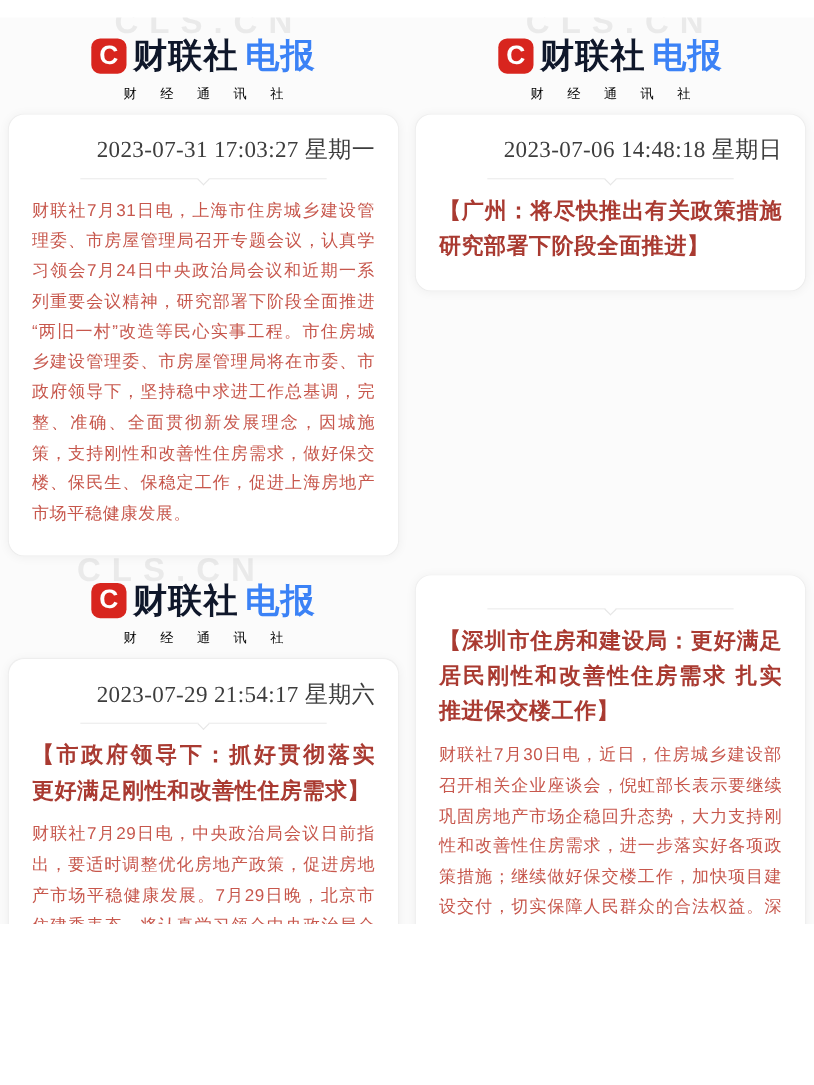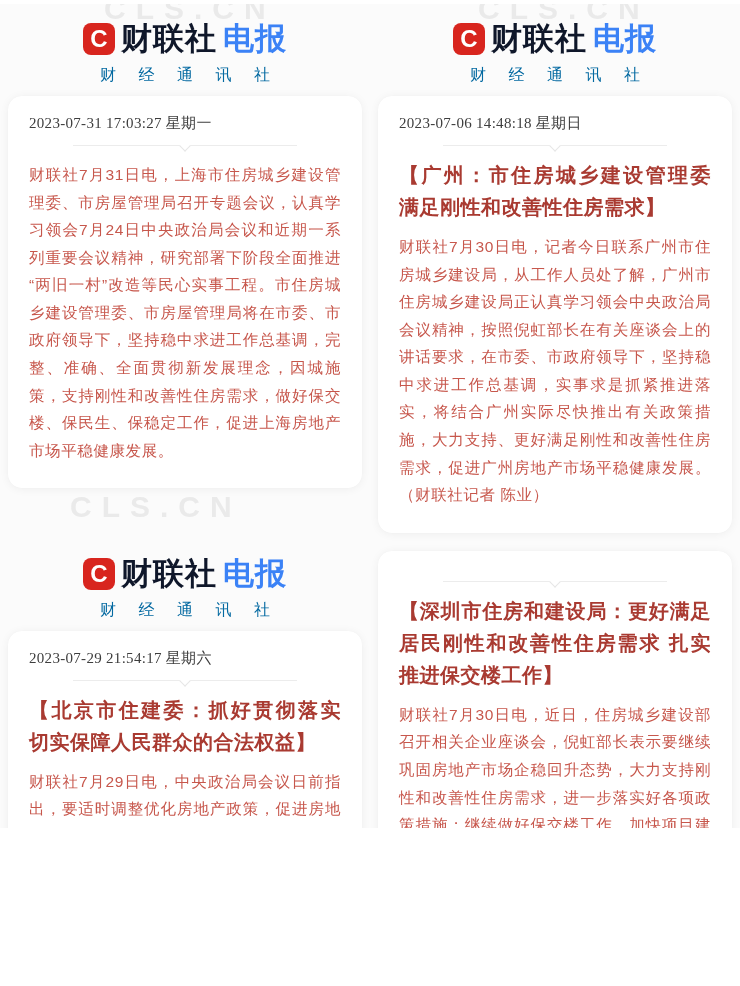--- a/index.html
+++ b/index.html
@@ -3,21 +3,21 @@
 <meta charset="utf-8">
 <style>
   * { margin: 0; padding: 0; box-sizing: border-box; }
   html, body { background: #ffffff; }
   body { font-family: "Liberation Sans", "DejaVu Sans", sans-serif; }
 
   .page {
     position: relative;
     width: 740px;
     height: 824px;
-    margin: 4px auto;
+    margin: 16px auto;
     background: #fbfbfb;
     overflow: hidden;
   }
 
   .watermark {
     position: absolute;
     color: rgba(190,190,190,0.28);
     font-size: 30px;
     font-weight: 700;
     letter-spacing: 10px;
@@ -67,38 +67,38 @@
     color: #0f172a;
     letter-spacing: 1px;
   }
   .logo-suffix {
     font-size: 31px;
     font-weight: 900;
     color: #3b82f6;
     letter-spacing: 1px;
   }
   .logo-tagline {
-    font-size: 16px;
-    color: #0369a1;
+    font-size: 12px;
+    color: #000000;
     letter-spacing: 9px;
     padding-left: 9px;
   }
 
   
   .card {
     background: #ffffff;
     border-radius: 14px;
     box-shadow: 0 1px 10px rgba(0,0,0,0.055), 0 0 1px rgba(0,0,0,0.04);
     padding: 18px 21px 24px 21px;
     width: 100%;
   }
   .timestamp {
-    text-align: left;
+    text-align: right;
     color: #3d3d3d;
-    font-size: 15px;
+    font-size: 21px;
     font-family: "Liberation Serif", serif;
     letter-spacing: 0.3px;
   }
   .divider {
     position: relative;
     margin: 12px auto 2px auto;
     width: 72%;
     border-top: 1px solid #ececec;
     height: 6px;
   }
@@ -172,40 +172,39 @@
           <span class="logo-name">财联社</span>
           <span class="logo-suffix">电报</span>
         </div>
         <div class="logo-tagline">财 经 通 讯 社</div>
       </div>
       <div class="card">
         <div class="timestamp">2023-07-06 14:48:18 星期日</div>
         <div class="divider">
             <span class="notch"></span>
           </div>
-        <div class="headline">【广州：市住房城乡建设管理委 满足刚性和改善性住房需求】</div>
-        <div class="body-text">财联社7月30日电，记者今日联系广州市住房城乡建设局，从工作人员处了解，广州市住房城乡建设局正认真学习领会中央政治局会议精神，按照倪虹部长在有关座谈会上的讲话要求，在市委、市政府领导下，坚持稳中求进工作总基调，实事求是抓紧推进落实，将结合广州实际尽快推出有关政策措施，大力支持、更好满足刚性和改善性住房需求，促进广州房地产市场平稳健康发展。（财联社记者 陈业）</div>
+        <div class="headline">【广州：将尽快推出有关政策措施 研究部署下阶段全面推进】</div>
       </div>
     </div>
 
     <div class="tile">
       <div class="logo-header">
         <div class="logo-row">
           <span class="logo-c">C</span>
           <span class="logo-name">财联社</span>
           <span class="logo-suffix">电报</span>
         </div>
         <div class="logo-tagline">财 经 通 讯 社</div>
       </div>
       <div class="card">
         <div class="timestamp">2023-07-29 21:54:17 星期六</div>
         <div class="divider">
             <span class="notch"></span>
           </div>
-        <div class="headline">【北京市住建委：抓好贯彻落实 切实保障人民群众的合法权益】</div>
+        <div class="headline">【市政府领导下：抓好贯彻落实 更好满足刚性和改善性住房需求】</div>
         <div class="body-text">财联社7月29日电，中央政治局会议日前指出，要适时调整优化房地产政策，促进房地产市场平稳健康发展。7月29日晚，北京市住建委表态，将认真学习领会中央政治局会议精神，按照倪虹部长在企业座谈会上的讲话要求，在市委、市政府领导下，坚持稳中求进工作总基调，结合北京房地产市场实际情况，会同相关部门抓紧抓好贯彻落实工作，大力支持和更好满足居民刚性和改善性住房需求，促进北京房地产市场平稳健康发展。</div>
 
       </div>
     </div>
 
     <div class="tile">
       <div class="card" style="margin-top:6px;">
         <div class="divider">
             <span class="notch"></span>
           </div>

